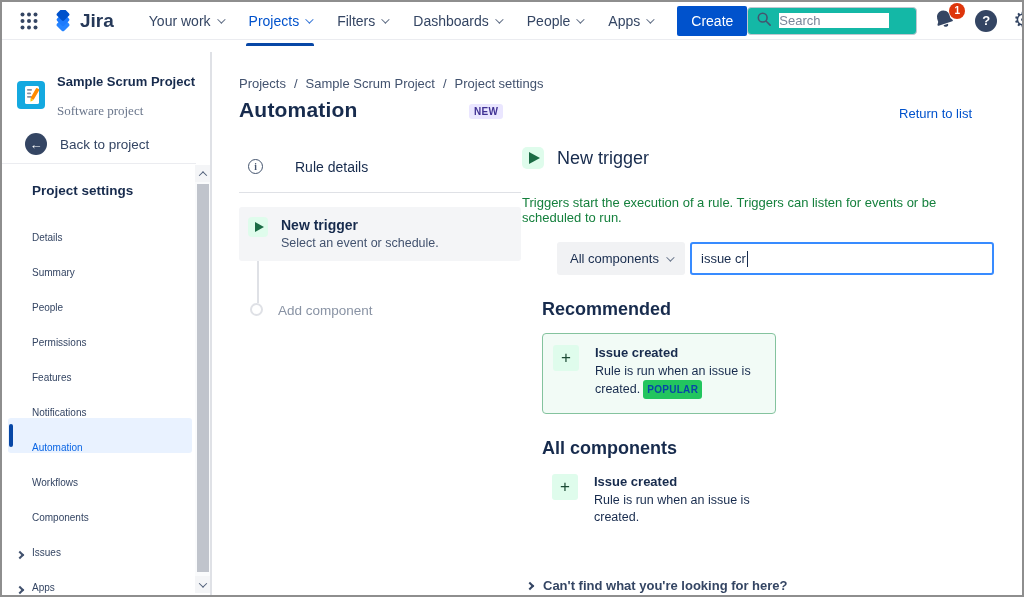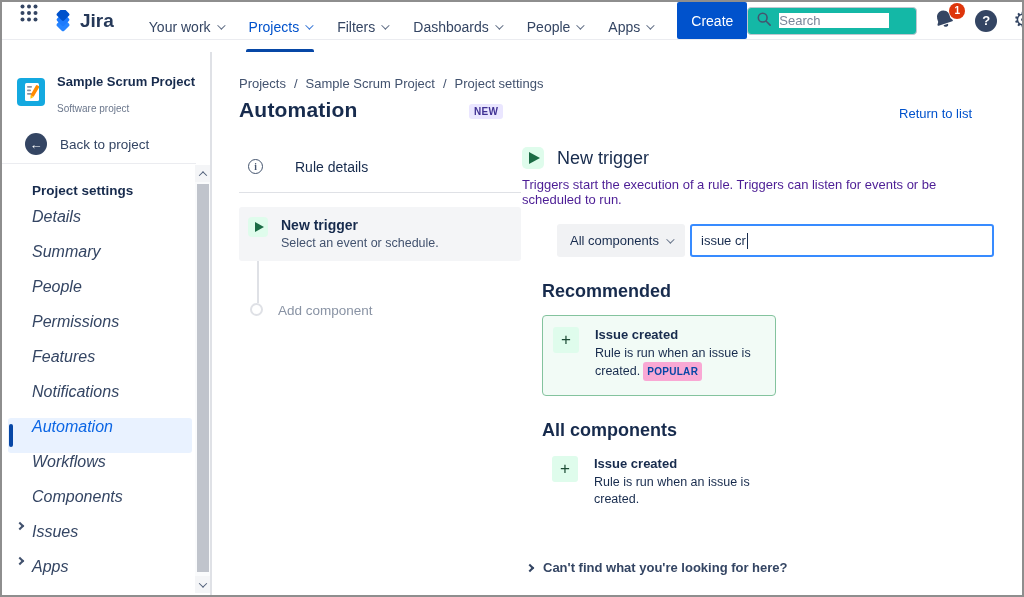--- a/index.html
+++ b/index.html
@@ -1,20 +1,20 @@
 <!DOCTYPE html>
 <html><head>
 <meta charset="utf-8">
 <style>
   * { margin:0; padding:0; box-sizing:border-box; }
   html,body { width:1024px; height:597px; background:#fff; font-family:"Liberation Sans", sans-serif; color:#172B4D; }
   .screen { position:relative; width:1024px; height:597px; border:2px solid #8e8e8e; background:#fff; overflow:hidden; }
 
   
-  .topnav { position:absolute; top:0; left:0; right:0; height:38px; background:#fff; border-bottom:1px solid #EBECF0; display:flex; padding:0 14px 0 18px; }
+  .topnav { position:absolute; top:0; left:0; right:0; height:38px; background:#fff; border-bottom:1px solid #EBECF0; display:flex; align-items:center; padding:0 14px 0 18px; }
   .appgrid { width:22px; height:22px; display:flex; align-items:center; justify-content:center; margin-right:14px; cursor:pointer; }
   .logo { display:flex; align-items:center; gap:6px; margin-right:22px; }
   .logo-text { font-size:19px; font-weight:700; color:#253858; }
   .nav-items { display:flex; align-items:center; height:50px; }
   .nav-item { position:relative; height:50px; display:flex; align-items:center; gap:6px; padding:0 13px; font-size:14px; color:#344563; cursor:pointer; white-space:nowrap; }
   .nav-item.active { color:#0052CC; }
   .nav-item.active::after { content:""; position:absolute; left:10px; right:10px; bottom:0; height:3px; background:#0747A6; border-radius:2px 2px 0 0; }
   .chev { display:inline-block; width:6px; height:6px; border-right:1.7px solid currentColor; border-bottom:1.7px solid currentColor; transform:rotate(45deg) translateY(-2px); opacity:.8; }
   .chev-right { display:inline-block; width:6px; height:6px; border-right:2px solid currentColor; border-bottom:2px solid currentColor; transform:rotate(-45deg); }
   .create-btn { background:#0052CC; color:#fff; font-size:14px; font-weight:500; border:none; border-radius:2px; padding:7px 14px; margin-left:12px; cursor:pointer; }
@@ -27,29 +27,29 @@
   .badge-red { position:absolute; top:-5px; right:-6px; min-width:16px; height:16px; background:#DE350B; color:#fff; font-size:10px; font-weight:700; border-radius:9px; display:flex; align-items:center; justify-content:center; padding:0 4px; }
   .help-icon { width:22px; height:22px; background:#344563; border-radius:50%; color:#fff; display:flex; align-items:center; justify-content:center; font-size:13px; font-weight:700; cursor:pointer; }
   .help-icon::after { content:"?"; }
   .gear-icon { font-family:"DejaVu Sans", sans-serif; font-size:21px; color:#344563; cursor:pointer; line-height:1; }
   .gear-icon::after { content:"\2699"; }
 
   
   .sidebar { position:absolute; top:50px; left:0; width:210px; bottom:0; background:#fff; border-right:2px solid #DFE1E6; }
   .proj-head { position:absolute; top:22px; left:15px; display:flex; gap:12px; align-items:center; }
   .proj-name { font-size:13px; font-weight:700; color:#172B4D; }
-  .proj-type { font-size:10px; color:#6B778C; margin-top:14px; }
+  .proj-type { font-size:13px; color:#6B778C; margin-top:14px;font-family:Liberation Serif, serif; }
   .back-row { position:absolute; top:81px; left:23px; display:flex; align-items:center; gap:13px; cursor:pointer;text-align:right; }
   .back-circle { width:22px; height:22px; border-radius:50%; background:#344563; color:#fff; display:flex; align-items:center; justify-content:center; font-size:13px; }
   .back-circle::after { content:"\2190"; }
   .back-label { font-size:13.5px; color:#344563; }
   .side-divider { position:absolute; top:111px; left:0; right:14px; border-top:1px solid #EBECF0; }
   .menu { position:absolute; top:120px; left:0; right:16px; }
   .menu-section { height:36px; display:flex; align-items:center; padding-left:30px; font-size:13.5px; font-weight:700; color:#172B4D; }
-  .menu-item { position:relative; height:35px; margin:0 2px 0 6px; display:flex; align-items:flex-start; padding-left:24px; font-size:16px; color:#344563; border-radius:3px; cursor:pointer;font-style:italic; }
+  .menu-item { position:relative; height:35px; margin:0 2px 0 6px; display:flex; align-items:flex-end; padding-left:24px; font-size:10px; color:#344563; border-radius:3px; cursor:pointer; }
   .menu-item .chev-right { position:absolute; left:9px; color:#42526E; }
   .menu-item.selected { background:#E9F2FF; color:#0C66E4; }
   .menu-item.selected::before { content:""; position:absolute; left:1px; top:6px; bottom:6px; width:4px; border-radius:2px; background:#0747A6; }
   .scrollbar { position:absolute; top:113px; bottom:2px; right:0; width:15px; background:#FAFBFC; }
   .sb-arrow { position:absolute; left:0; width:15px; height:17px; display:flex; align-items:center; justify-content:center; background:#F4F5F7; color:#505F79; cursor:pointer; }
   .sb-arrow span { width:6px; height:6px; border-right:1.8px solid #505F79; border-bottom:1.8px solid #505F79; }
   .sb-up { top:0; } .sb-up span { transform:rotate(-135deg) translate(-1px,-1px); }
   .sb-down { bottom:0; } .sb-down span { transform:rotate(45deg) translate(-1px,-1px); }
   .sb-thumb { position:absolute; top:19px; bottom:21px; left:1.5px; width:12px; background:#C0C4CC; cursor:pointer; }
 
@@ -78,34 +78,34 @@
   .add-component { display:flex; gap:15px; margin-left:11px; cursor:pointer; }
   .empty-circle { width:13px; height:13px; border:2px solid #DFE1E6; border-radius:50%; background:#fff; }
   .add-label { font-size:13.5px; color:#8993A4; }
 
   
   .trigger-panel { position:absolute; top:95px; left:308px; width:472px; }
   .tp-header { display:flex; align-items:center; gap:13px; }
   .play-tile-lg { width:22px; height:22px; background:#DFFCEC; border-radius:5px; display:flex; align-items:center; justify-content:center; }
   .play-tri-lg { width:0; height:0; border-left:11px solid #1C6B45; border-top:6.5px solid transparent; border-bottom:6.5px solid transparent; margin-left:2px; }
   .tp-title { font-size:18px; font-weight:500; color:#172B4D; }
-  .tp-desc { margin-top:8px; font-size:13px; color:#4c1d95; }
+  .tp-desc { margin-top:26px; font-size:13px; color:#15803d; }
   .tp-controls { margin:17px 0 0 35px; display:flex; gap:5px; }
   .dropdown { width:128px; height:33px; background:#F1F2F4; border-radius:3px; display:flex; align-items:center; justify-content:space-between; padding:0 13px; font-size:13px; color:#172B4D; cursor:pointer; }
   .dropdown .chev { color:#44546F; }
   .search-input { flex:1; height:33px; border:2px solid #388BFF; border-radius:3px; display:flex; align-items:center; padding:0 9px; font-size:13px; color:#172B4D; background:#fff; cursor:text; }
   .caret { width:1.3px; height:16px; background:#172B4D; margin-left:1px; animation:blink 1s step-end infinite; }
   @keyframes blink { 50% { opacity:0; } }
   .section-heading { font-size:18px; color:#172B4D; margin:24px 0 0 20px; }
   .rec-card { margin:13px 0 0 20px; width:234px; border:1px solid #84C39E; background:#F2FBF6; border-radius:4px; padding:11px 10px 14px 10px; display:flex; gap:16px; cursor:pointer; }
   .plus-tile { width:26px; height:26px; background:#DFFCEC; border-radius:3px; display:flex; align-items:center; justify-content:center; font-size:17px; font-weight:500; color:#1C4A34; flex:0 0 auto; }
   .plus-tile::after { content:"+"; }
   .comp-title { font-size:13px; font-weight:700; color:#172B4D; }
   .comp-desc { font-size:12.5px; color:#172B4D; line-height:17px; margin-top:3px; width:176px; }
-  .popular-badge { display:inline-block; background:#f9a8d4; color:#0747A6; font-size:10px; font-weight:700; padding:1px 4px; border-radius:3px; margin-left:3px; letter-spacing:.3px; }
+  .popular-badge { display:inline-block; background:#22c55e; color:#0747A6; font-size:10px; font-weight:700; padding:1px 4px; border-radius:3px; margin-left:3px; letter-spacing:.3px; }
   .all-item { margin:15px 0 0 30px; display:flex; gap:16px; cursor:pointer; }
   .cant-find { margin:52px 0 0 5px; display:flex; align-items:center; gap:10px; font-size:13px; font-weight:600; color:#344563; cursor:pointer; }
 </style>
 </head>
 <body>
 
 <div class="screen">
 
   <header class="topnav">
     <span class="appgrid">

